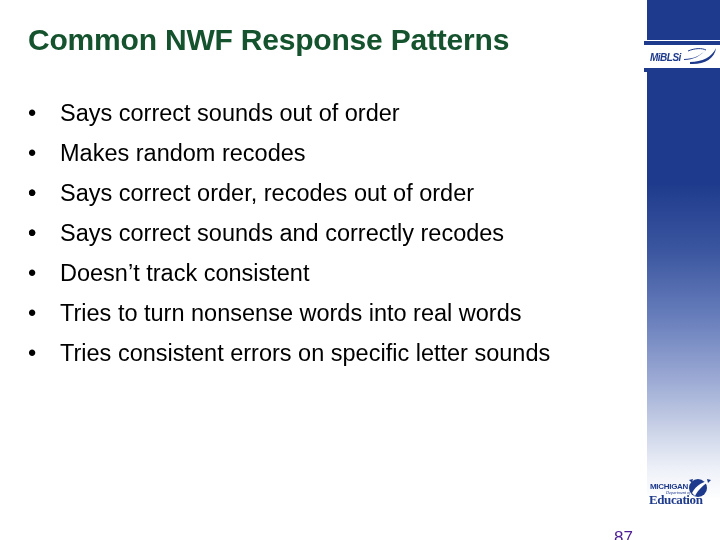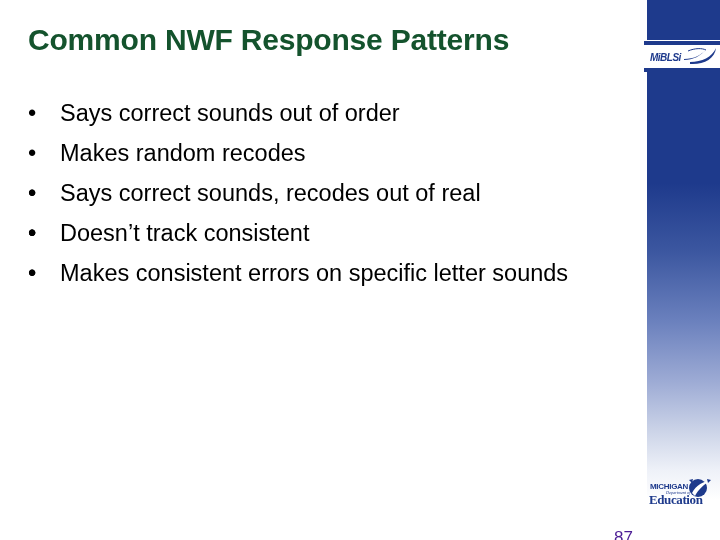--- a/index.html
+++ b/index.html
@@ -180,38 +180,40 @@
     </li>
     <li class="bullet-item">
       <span class="bullet-dot">•</span>
       <span class="bullet-text">Makes random recodes</span>
     </li>
     <li class="bullet-item">
       <span class="bullet-dot">•</span>
     </li>
     <li class="bullet-item">
       <span class="bullet-dot">•</span>
-      <span class="bullet-text">Says correct sounds, recodes out of real</span>
-    </li>
-    <li class="bullet-item">
-      <span class="bullet-dot">•</span>
-    </li>
-    <li class="bullet-item">
-      <span class="bullet-dot">•</span>
+      <span class="bullet-text">Says correct order, recodes out of order</span>
+    </li>
+    <li class="bullet-item">
+      <span class="bullet-dot">•</span>
+    </li>
+    <li class="bullet-item">
+      <span class="bullet-dot">•</span>
+      <span class="bullet-text">Says correct sounds and correctly recodes</span>
     </li>
     <li class="bullet-item">
       <span class="bullet-dot">•</span>
       <span class="bullet-text">Doesn’t track consistent</span>
     </li>
     <li class="bullet-item">
       <span class="bullet-dot">•</span>
-    </li>
-    <li class="bullet-item">
-      <span class="bullet-dot">•</span>
-      <span class="bullet-text">Makes consistent errors on specific letter sounds</span>
+      <span class="bullet-text">Tries to turn nonsense words into real words</span>
+    </li>
+    <li class="bullet-item">
+      <span class="bullet-dot">•</span>
+      <span class="bullet-text">Tries consistent errors on specific letter sounds</span>
     </li>
   </ul>
 
   <div class="page-number">87</div>
 
   <div class="mde-logo">
     <svg width="68" height="30" viewBox="0 0 68 30" xmlns="http://www.w3.org/2000/svg">
       <g>
         <circle cx="50" cy="11" r="9" fill="#1e3a8c"></circle>
         <path d="M44 16 C48 8, 56 4, 62 4 C56 7, 50 13, 47 19 Z" fill="#ffffff"></path>

